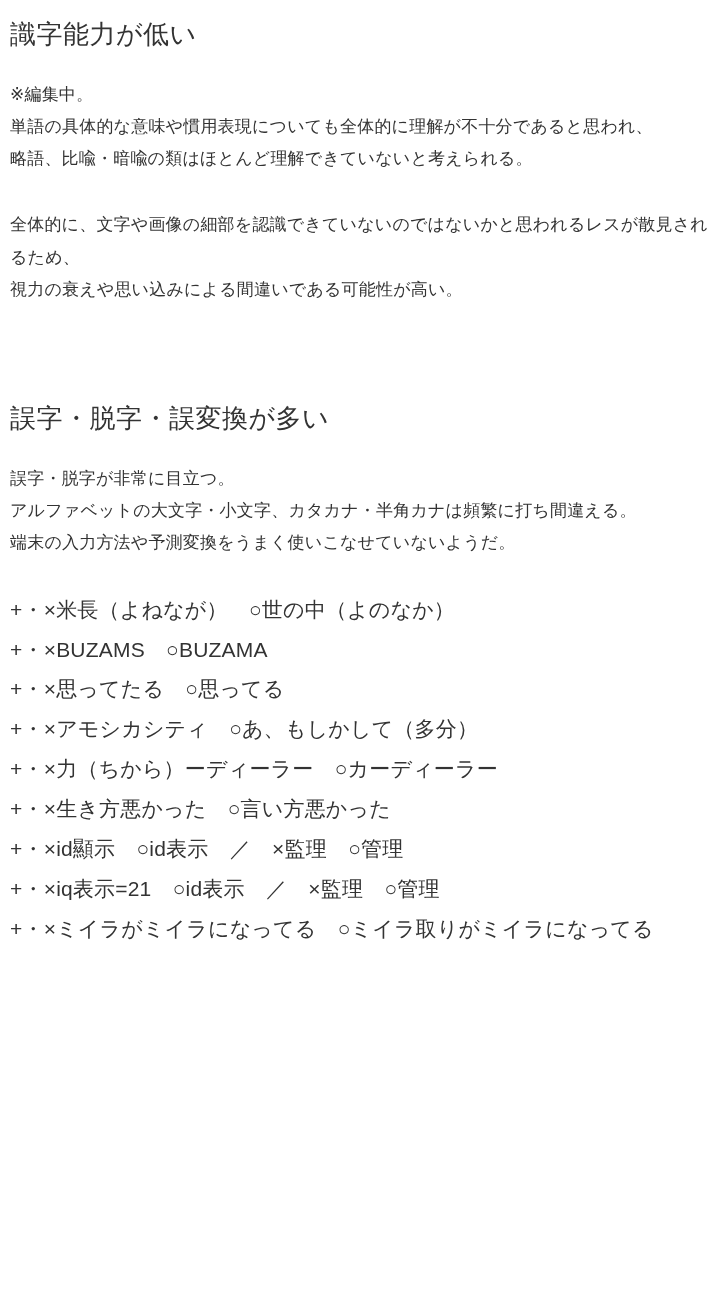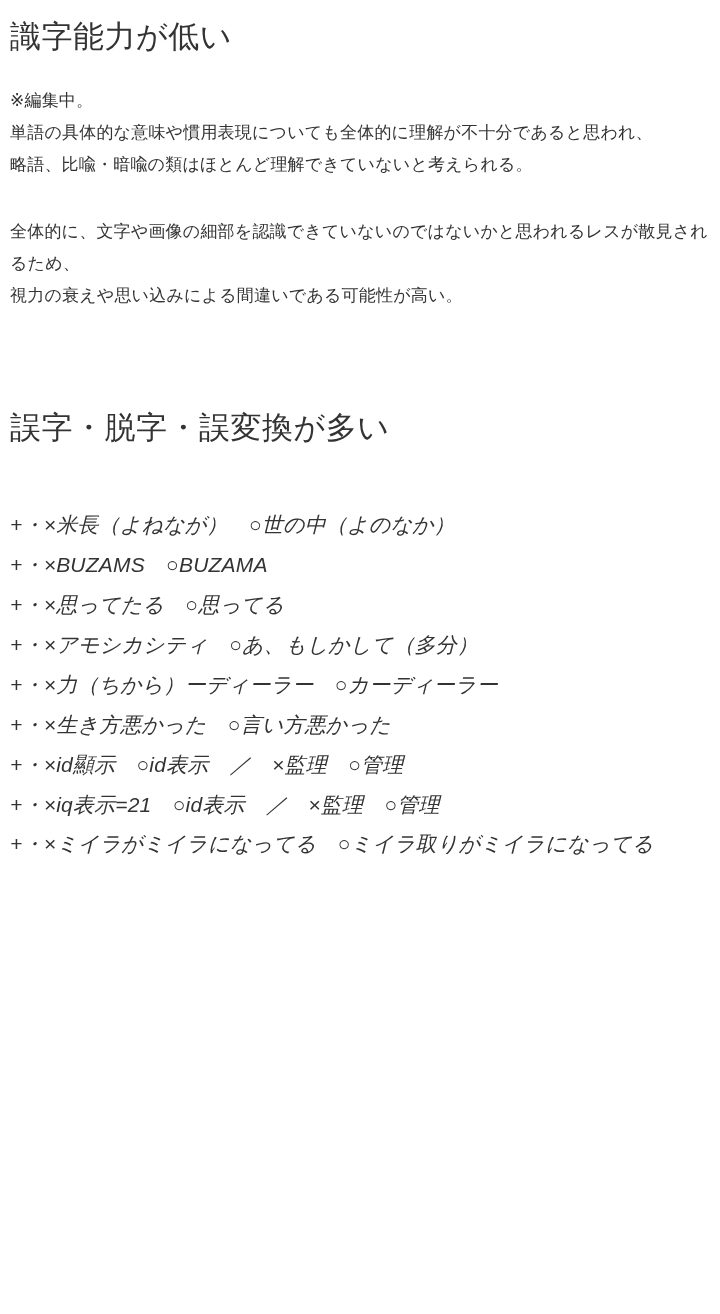--- a/index.html
+++ b/index.html
@@ -13,21 +13,21 @@
     font-family: "Liberation Sans", "DejaVu Sans", sans-serif;
     color: #333333;
     -webkit-font-smoothing: antialiased;
   }
   .page {
     width: 720px;
     box-sizing: border-box;
     padding: 10px 10px 20px 10px;
   }
   h2.section-title {
-    font-size: 31px;
+    font-size: 26px;
     font-weight: normal;
     color: #333333;
     margin: 8px 0 0 0;
     padding: 0 0 6px 0;
     line-height: 1.25;
     letter-spacing: 0.5px;
   }
   .section {
     margin: 0 0 0 0;
   }
@@ -46,21 +46,20 @@
   .para.block-gap {
     margin-top: 34px;
   }
   .title-gap {
     height: 22px;
   }
   .list {
     list-style: none;
     margin: 30px 0 0 0;
     padding: 0;
-    font-style: italic;
   }
   .list li {
     font-size: 21px;
     line-height: 1.90;
     color: #333333;
     letter-spacing: 0.2px;
     white-space: pre-wrap;
     word-break: break-word;
   }
 </style>
@@ -75,20 +74,23 @@
     <p class="para">※編集中。
 単語の具体的な意味や慣用表現についても全体的に理解が不十分であると思われ、
 略語、比喩・暗喩の類はほとんど理解できていないと考えられる。</p>
     <p class="para block-gap">全体的に、文字や画像の細部を認識できていないのではないかと思われるレスが散見されるため、
 視力の衰えや思い込みによる間違いである可能性が高い。</p>
   </div>
 
   <div class="section">
     <h2 class="section-title">誤字・脱字・誤変換が多い</h2>
     <div class="title-gap"></div>
+    <p class="para">誤字・脱字が非常に目立つ。
+アルファベットの大文字・小文字、カタカナ・半角カナは頻繁に打ち間違える。
+端末の入力方法や予測変換をうまく使いこなせていないようだ。</p>
     <ul class="list">
       <li>+・×米長（よねなが）　○世の中（よのなか）</li>
       <li>+・×BUZAMS　○BUZAMA</li>
       <li>+・×思ってたる　○思ってる</li>
       <li>+・×アモシカシティ　○あ、もしかして（多分）</li>
       <li>+・×力（ちから）ーディーラー　○カーディーラー</li>
       <li>+・×生き方悪かった　○言い方悪かった</li>
       <li>+・×id顯示　○id表示　／　×監理　○管理</li>
       <li>+・×iq表示=21　○id表示　／　×監理　○管理</li>
       <li>+・×ミイラがミイラになってる　○ミイラ取りがミイラになってる</li>

